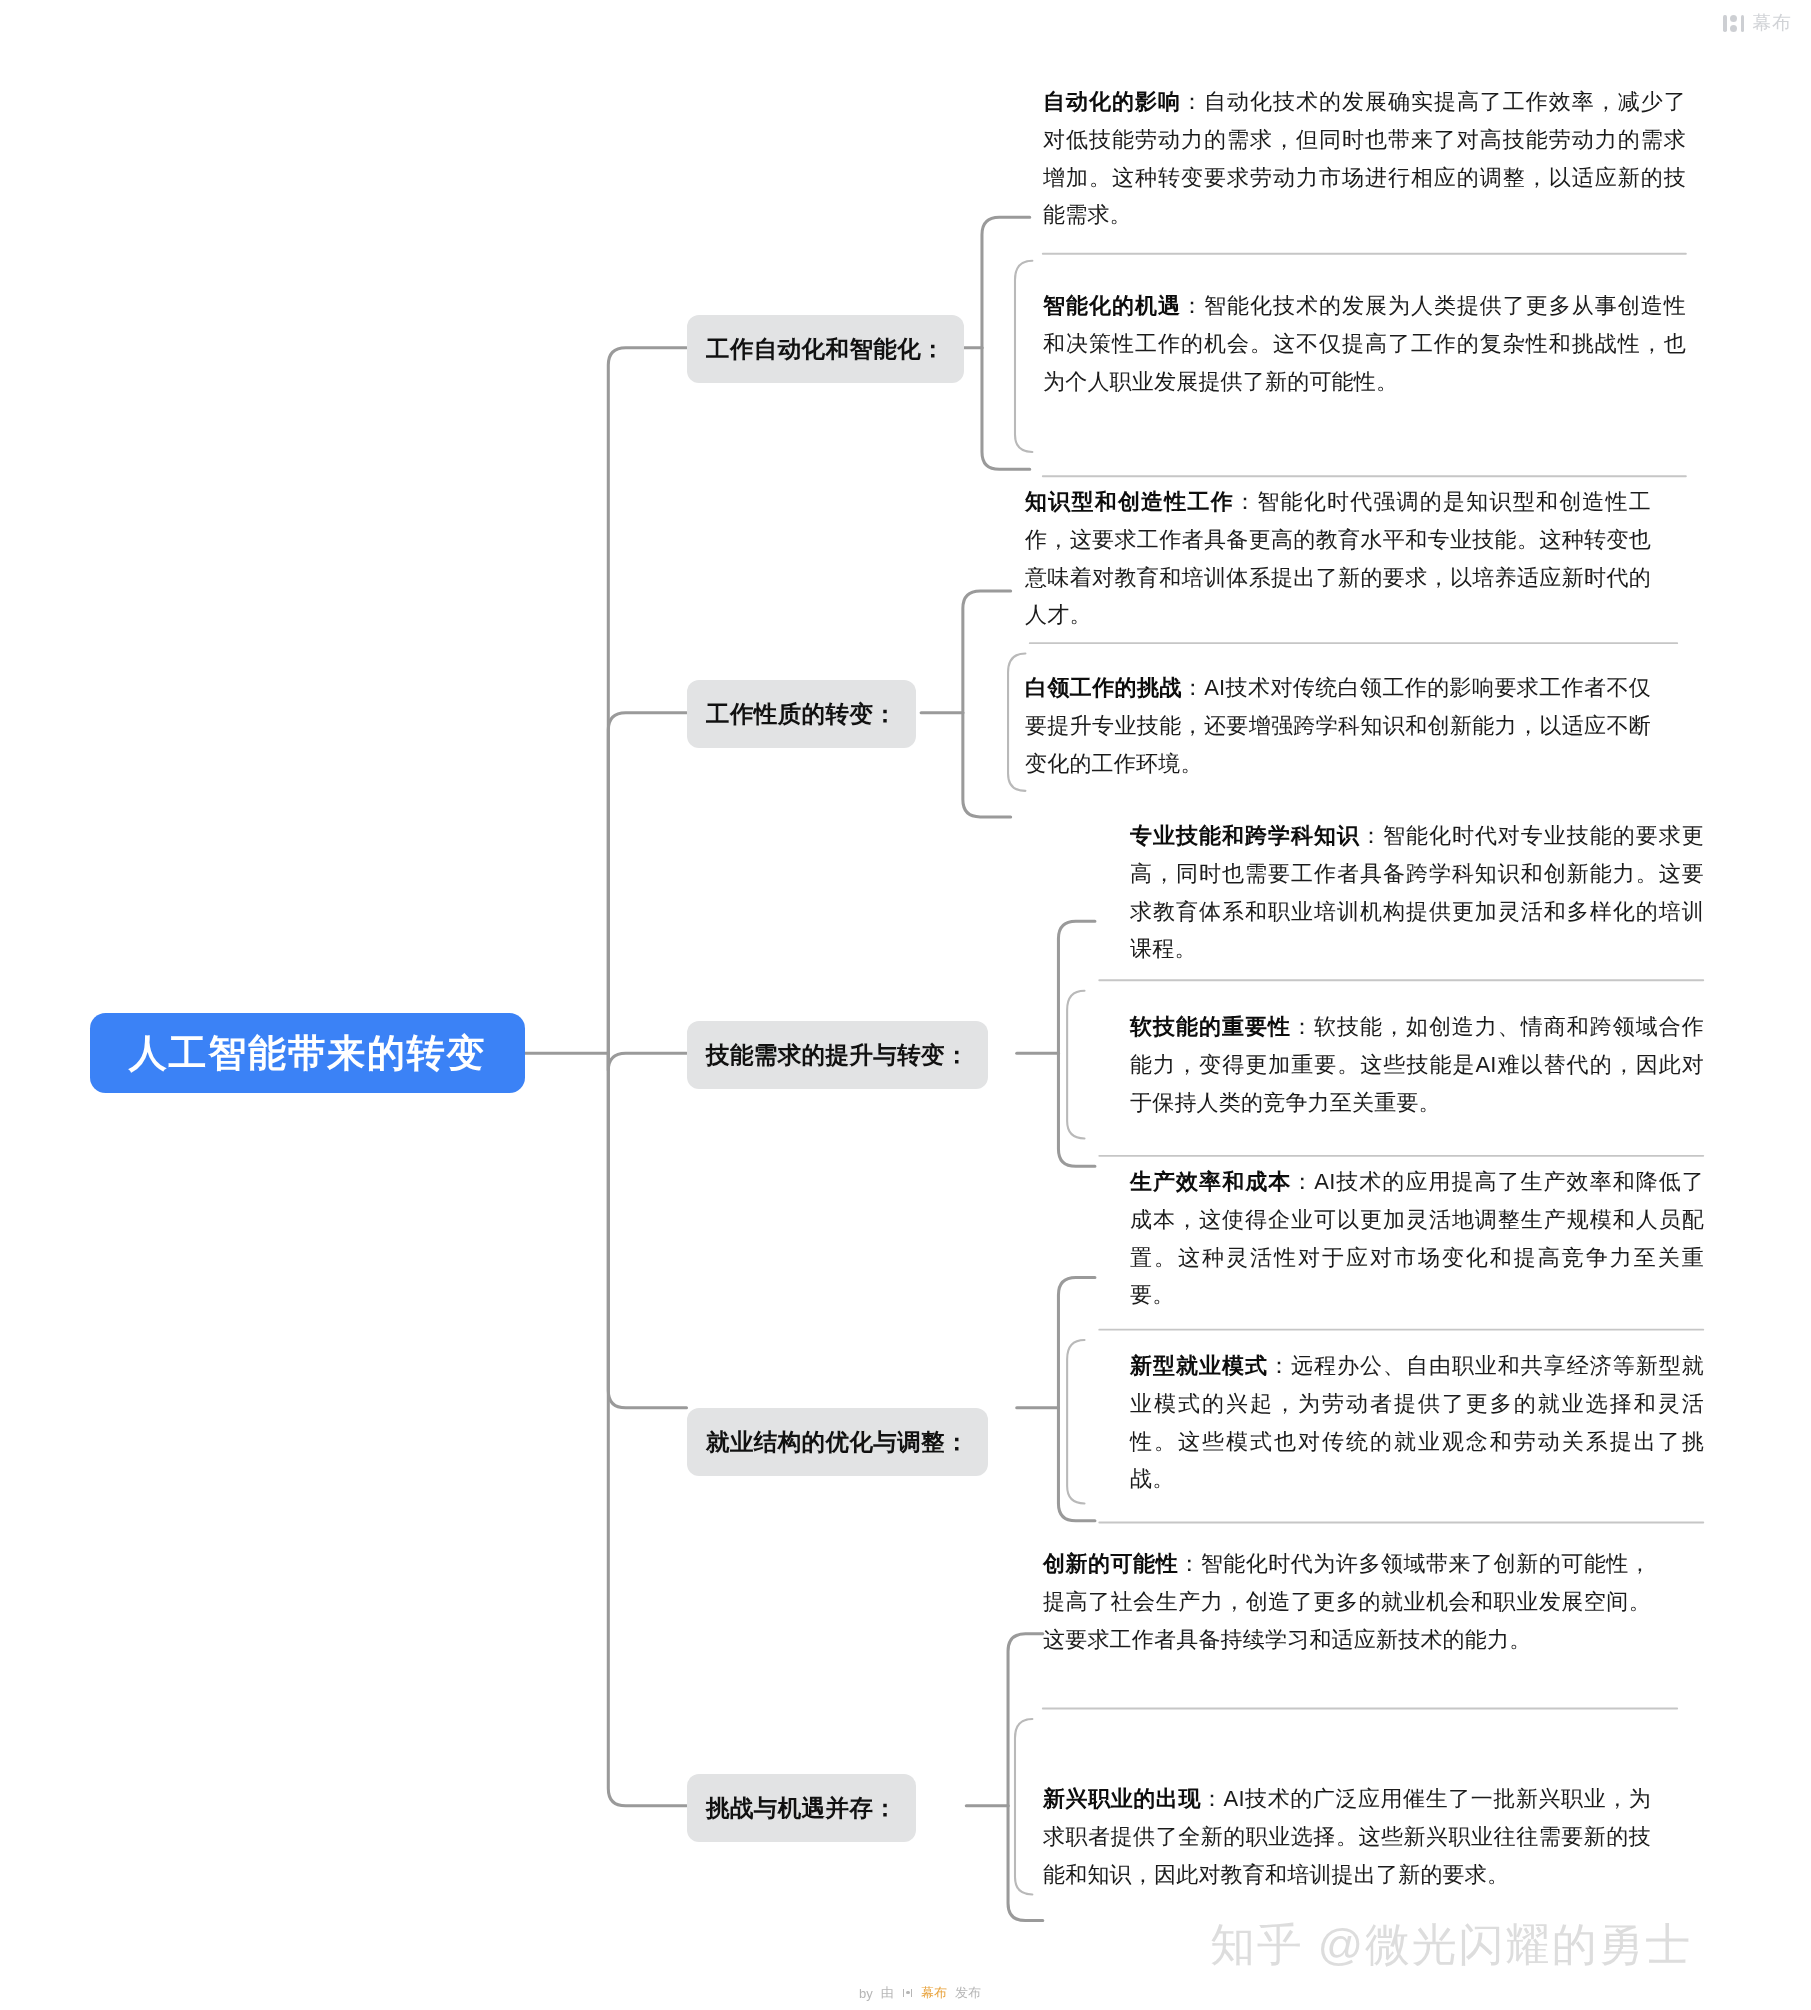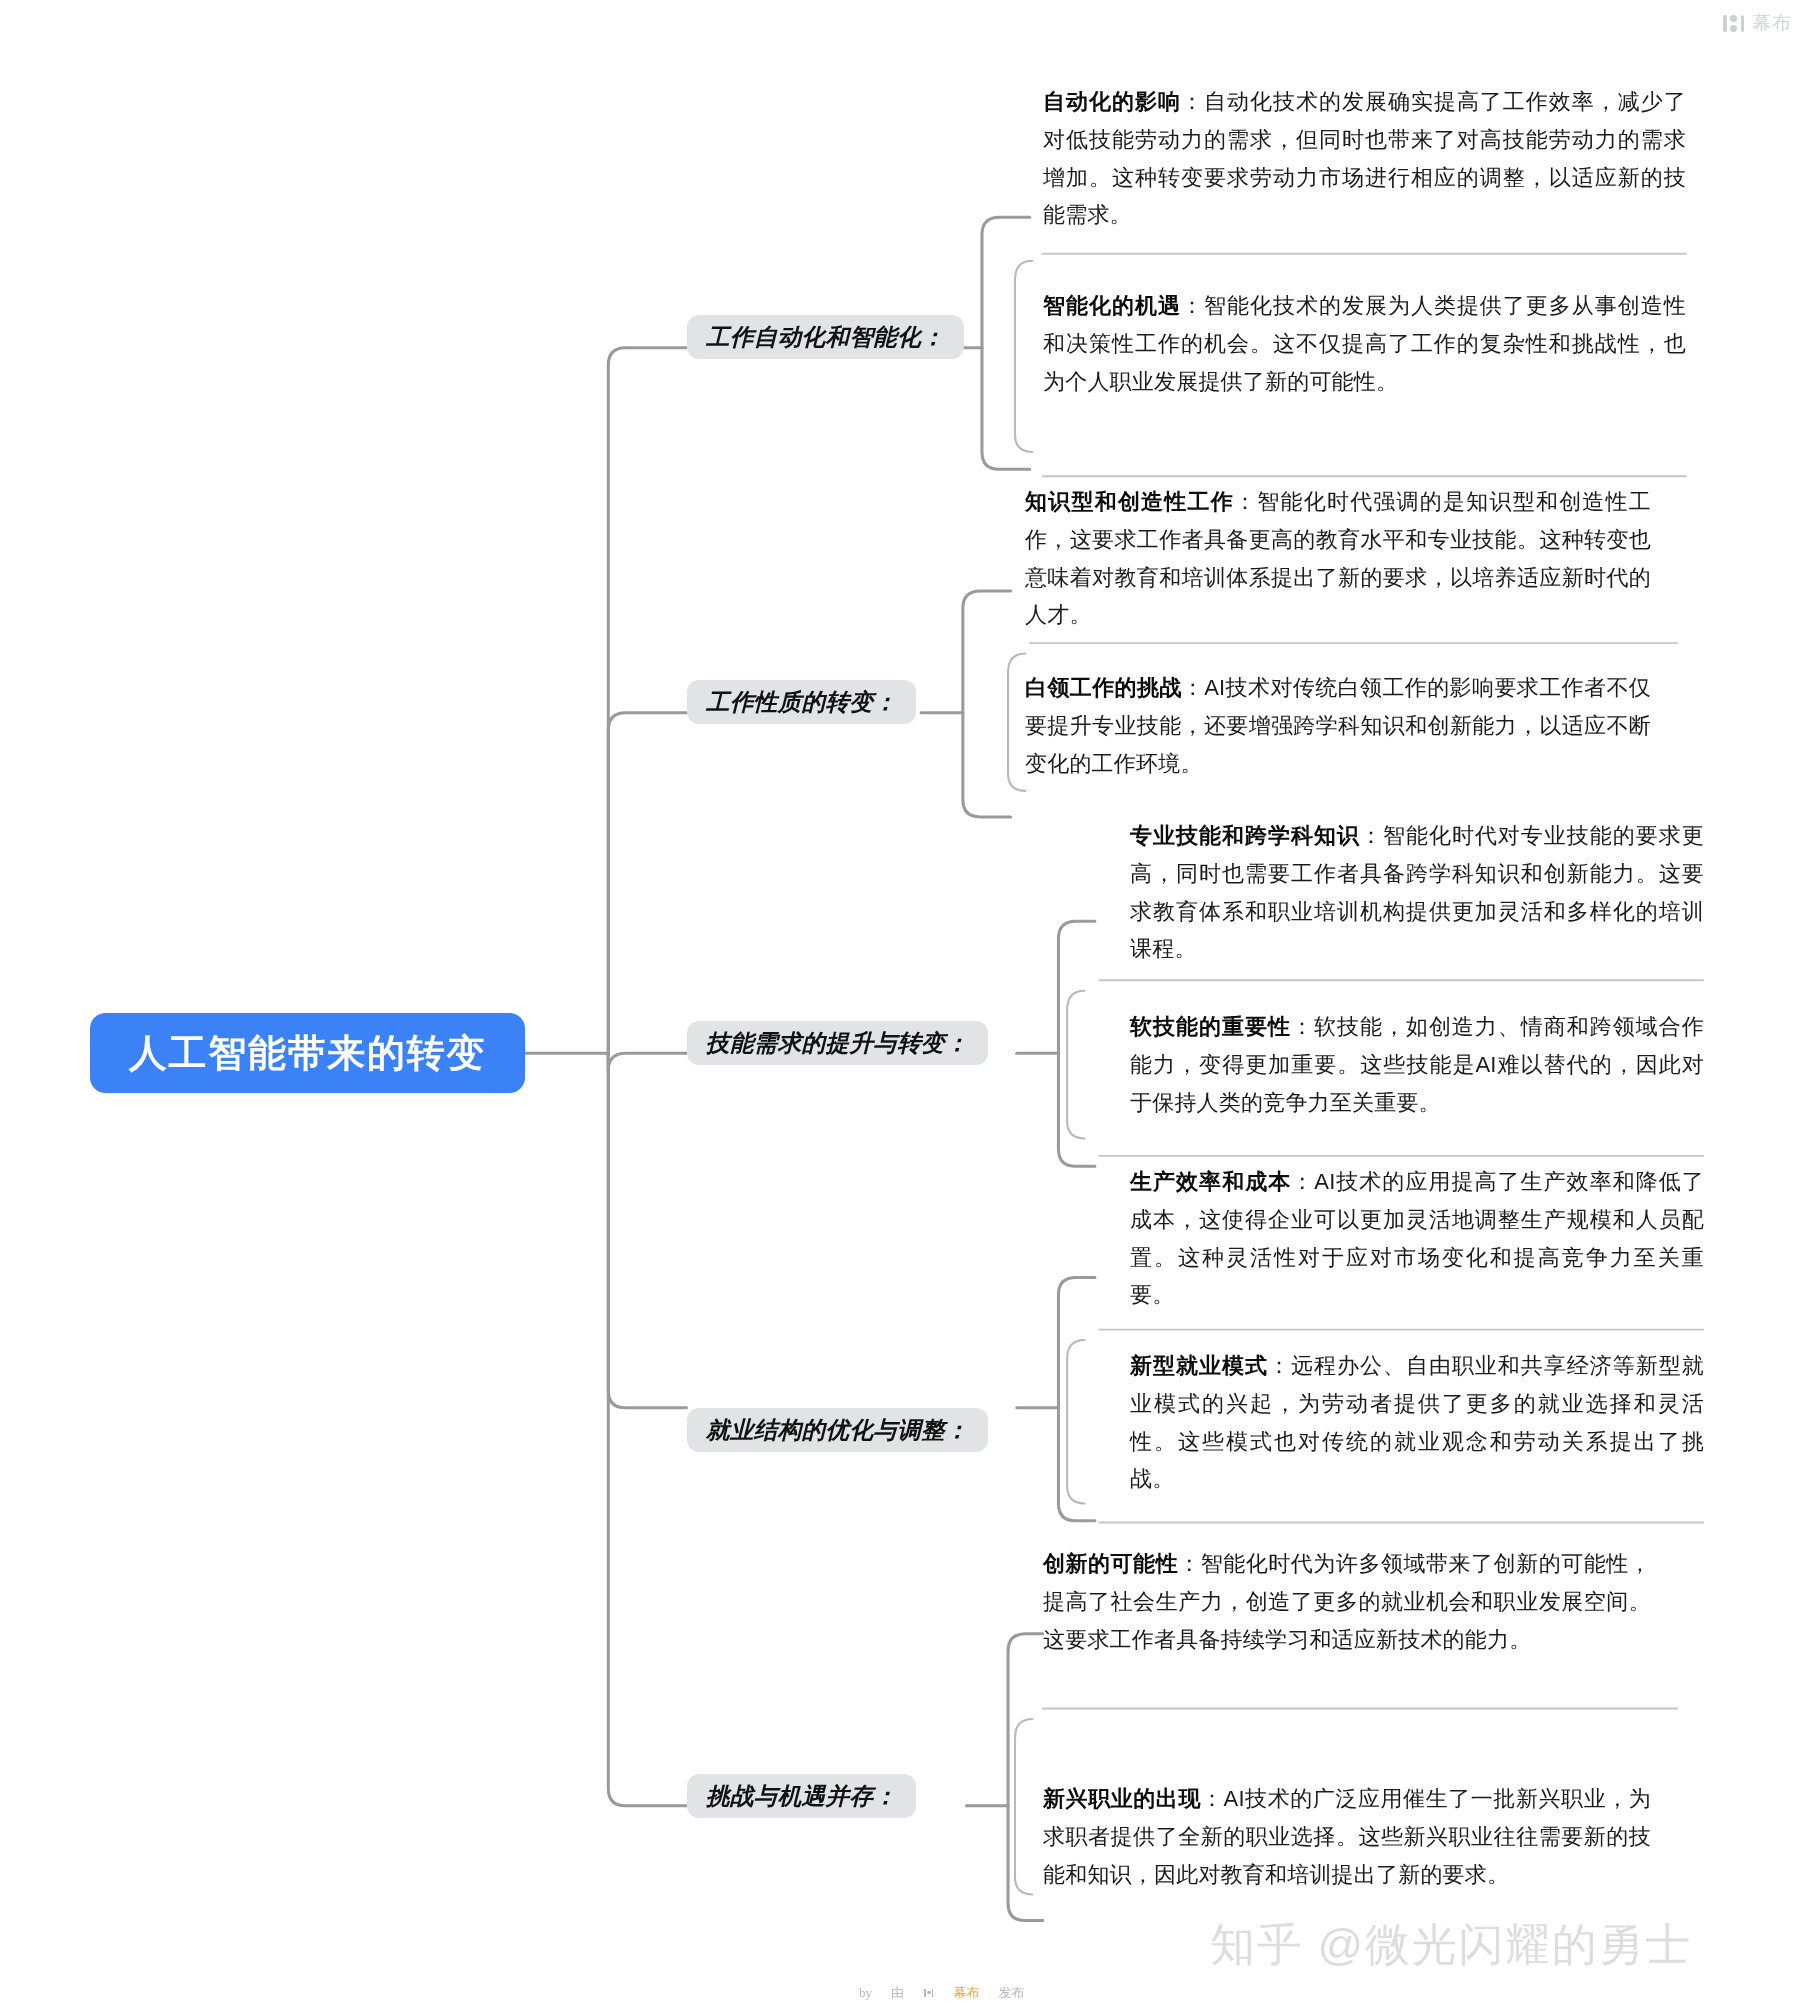--- a/index.html
+++ b/index.html
@@ -77,22 +77,21 @@
   }
 
   
   .branch-node {
     position: absolute;
     background: #e2e3e4;
     border-radius: 12px;
     display: flex;
     align-items: center;
     padding: 8px 19px;
-    height: 44px;
-    font-style: italic;
+    height: 68px;
   }
   .branch-node .branch-label {
     font-size: 23.5px;
     font-weight: bold;
     color: #111111;
     white-space: nowrap;
     letter-spacing: 0.4px;
   }
 
   
@@ -124,22 +123,21 @@
   
   .footer-credit {
     position: absolute;
     left: 859px;
     top: 1984px;
     font-size: 13px;
     color: #b6b6b6;
     white-space: nowrap;
     display: flex;
     align-items: center;
-    gap: 19px;
-    font-family: Liberation Serif, serif;
+    gap: 8px;
   }
   .footer-credit .fc-mark {
     display: inline-block;
     width: 9.6px; height: 9.6px;
     position: relative;
     margin: 0 0.9px;
   }
   .footer-credit .fc-mark i {
     position: absolute;
     background: #b6b6b6;

